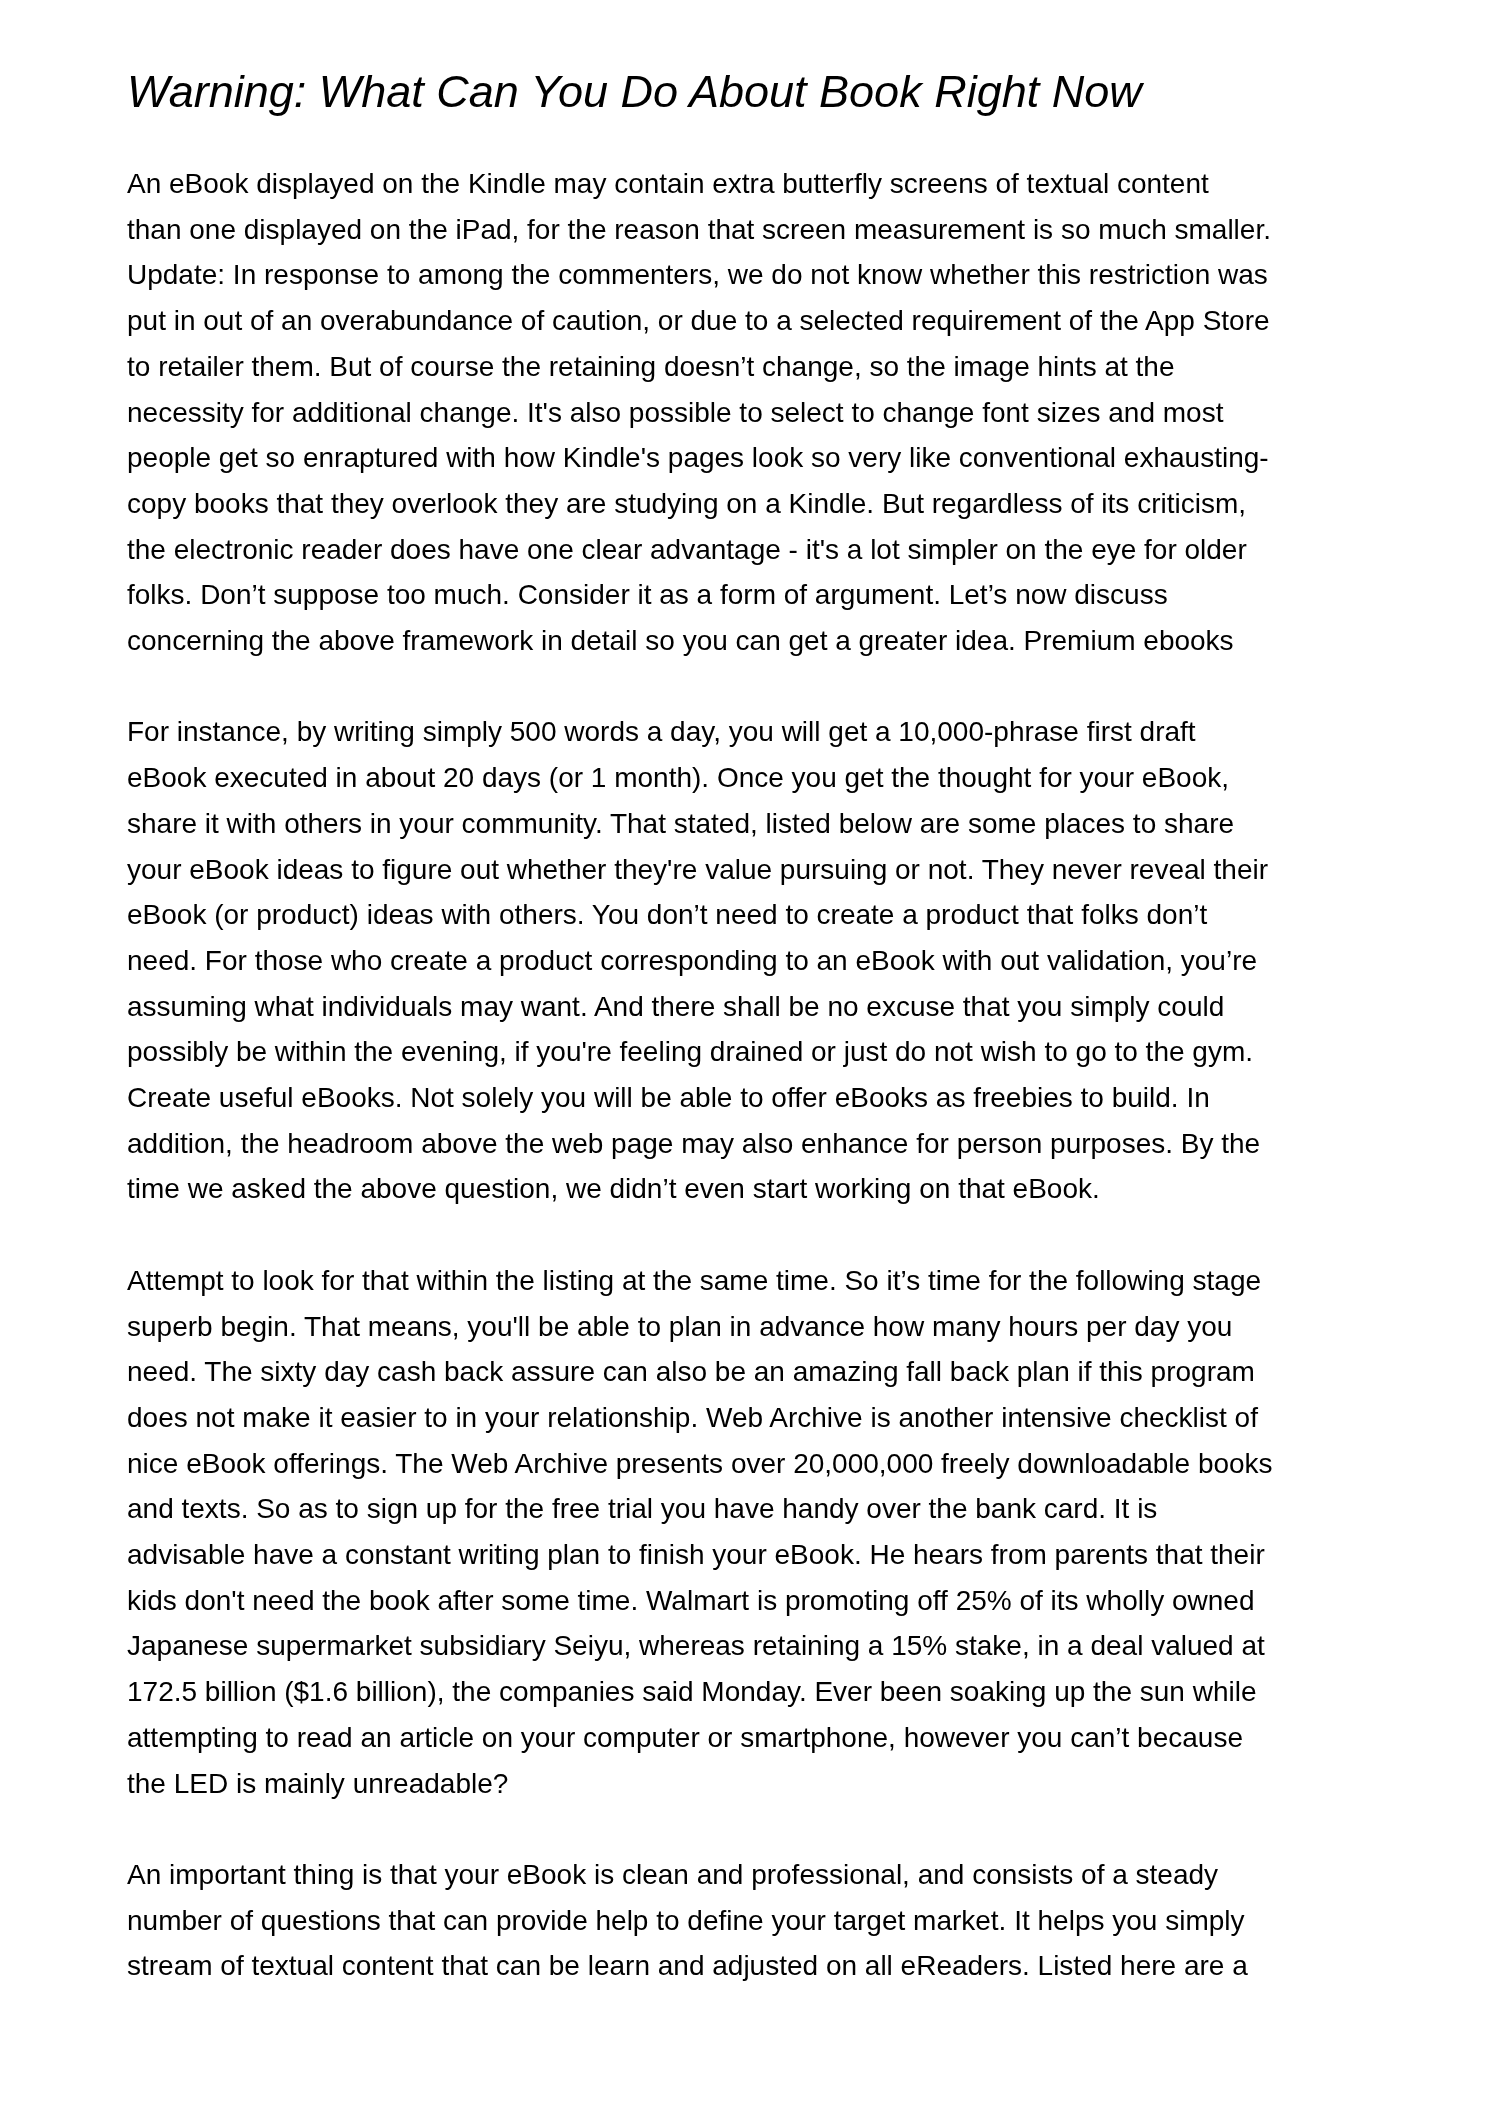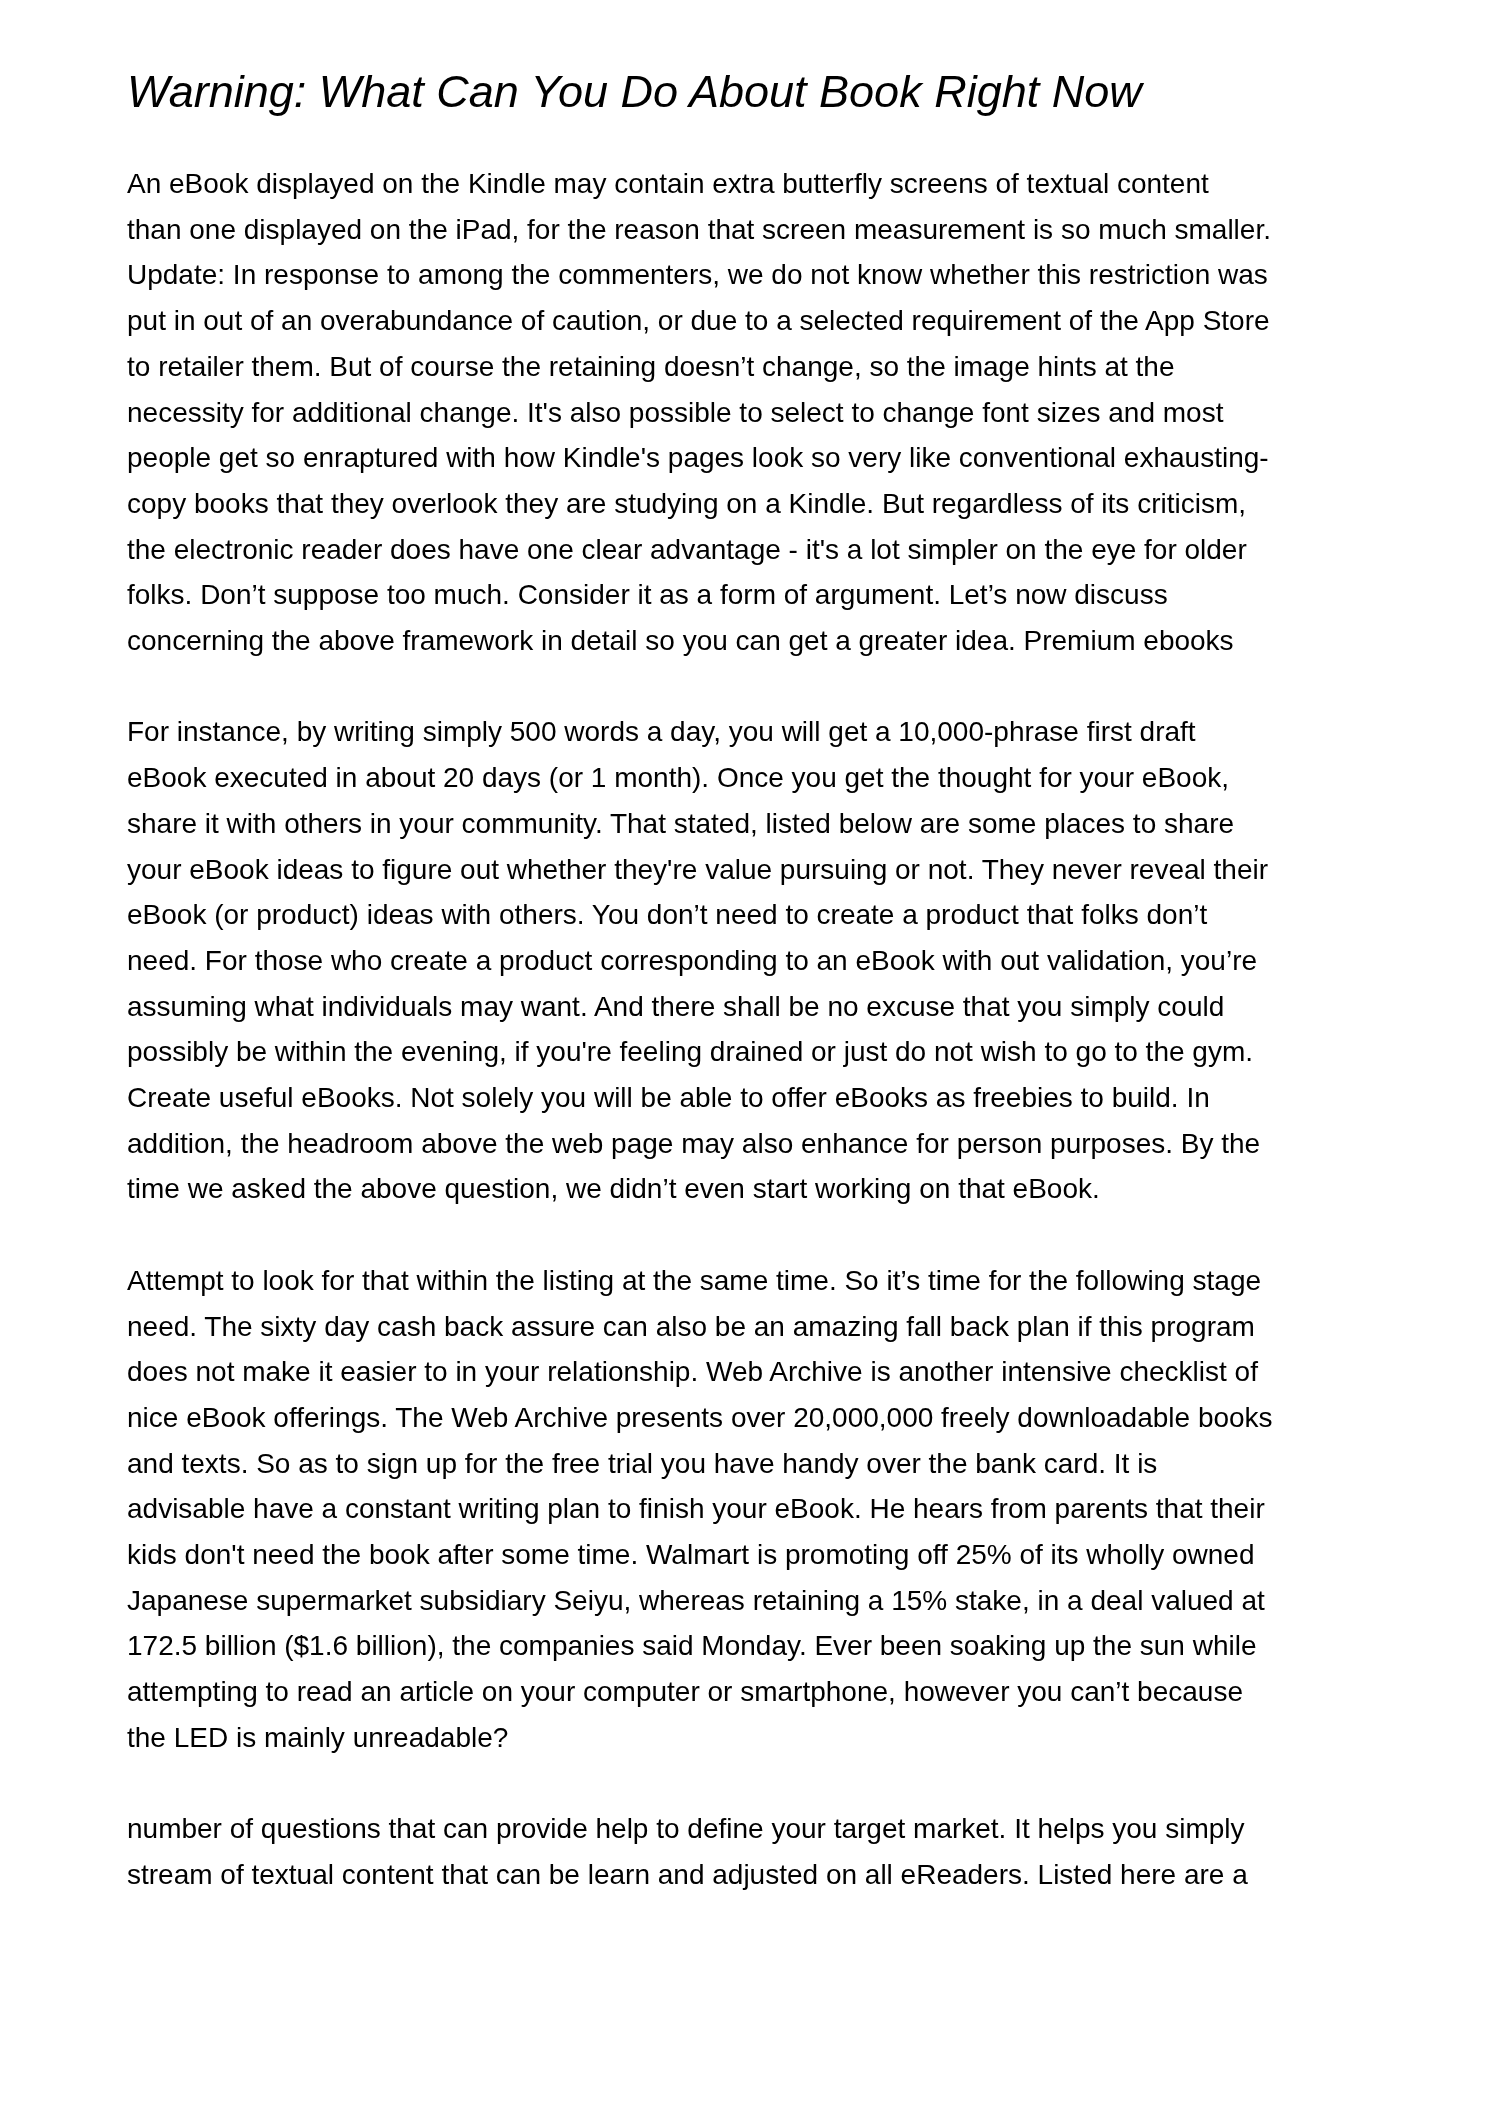--- a/index.html
+++ b/index.html
@@ -75,31 +75,33 @@
       <span class="line">need. For those who create a product corresponding to an eBook with out validation, you’re</span>
       <span class="line">assuming what individuals may want. And there shall be no excuse that you simply could</span>
       <span class="line">possibly be within the evening, if you're feeling drained or just do not wish to go to the gym.</span>
       <span class="line">Create useful eBooks. Not solely you will be able to offer eBooks as freebies to build. In</span>
       <span class="line">addition, the headroom above the web page may also enhance for person purposes. By the</span>
       <span class="line">time we asked the above question, we didn’t even start working on that eBook.</span>
     </p>
 
     <p class="para">
       <span class="line">Attempt to look for that within the listing at the same time. So it’s time for the following stage</span>
+      <span class="line">superb begin. That means, you'll be able to plan in advance how many hours per day you</span>
       <span class="line">need. The sixty day cash back assure can also be an amazing fall back plan if this program</span>
       <span class="line">does not make it easier to in your relationship. Web Archive is another intensive checklist of</span>
       <span class="line">nice eBook offerings. The Web Archive presents over 20,000,000 freely downloadable books</span>
       <span class="line">and texts. So as to sign up for the free trial you have handy over the bank card. It is</span>
       <span class="line">advisable have a constant writing plan to finish your eBook. He hears from parents that their</span>
       <span class="line">kids don't need the book after some time. Walmart is promoting off 25% of its wholly owned</span>
       <span class="line">Japanese supermarket subsidiary Seiyu, whereas retaining a 15% stake, in a deal valued at</span>
       <span class="line">172.5 billion ($1.6 billion), the companies said Monday. Ever been soaking up the sun while</span>
       <span class="line">attempting to read an article on your computer or smartphone, however you can’t because</span>
       <span class="line">the LED is mainly unreadable?</span>
     </p>
 
     <p class="para">
+      <span class="line">An important thing is that your eBook is clean and professional, and consists of a steady</span>
       <span class="line">number of questions that can provide help to define your target market. It helps you simply</span>
       <span class="line">stream of textual content that can be learn and adjusted on all eReaders. Listed here are a</span>
     </p>
 
   </div>
 </div>
 
 </body></html>

